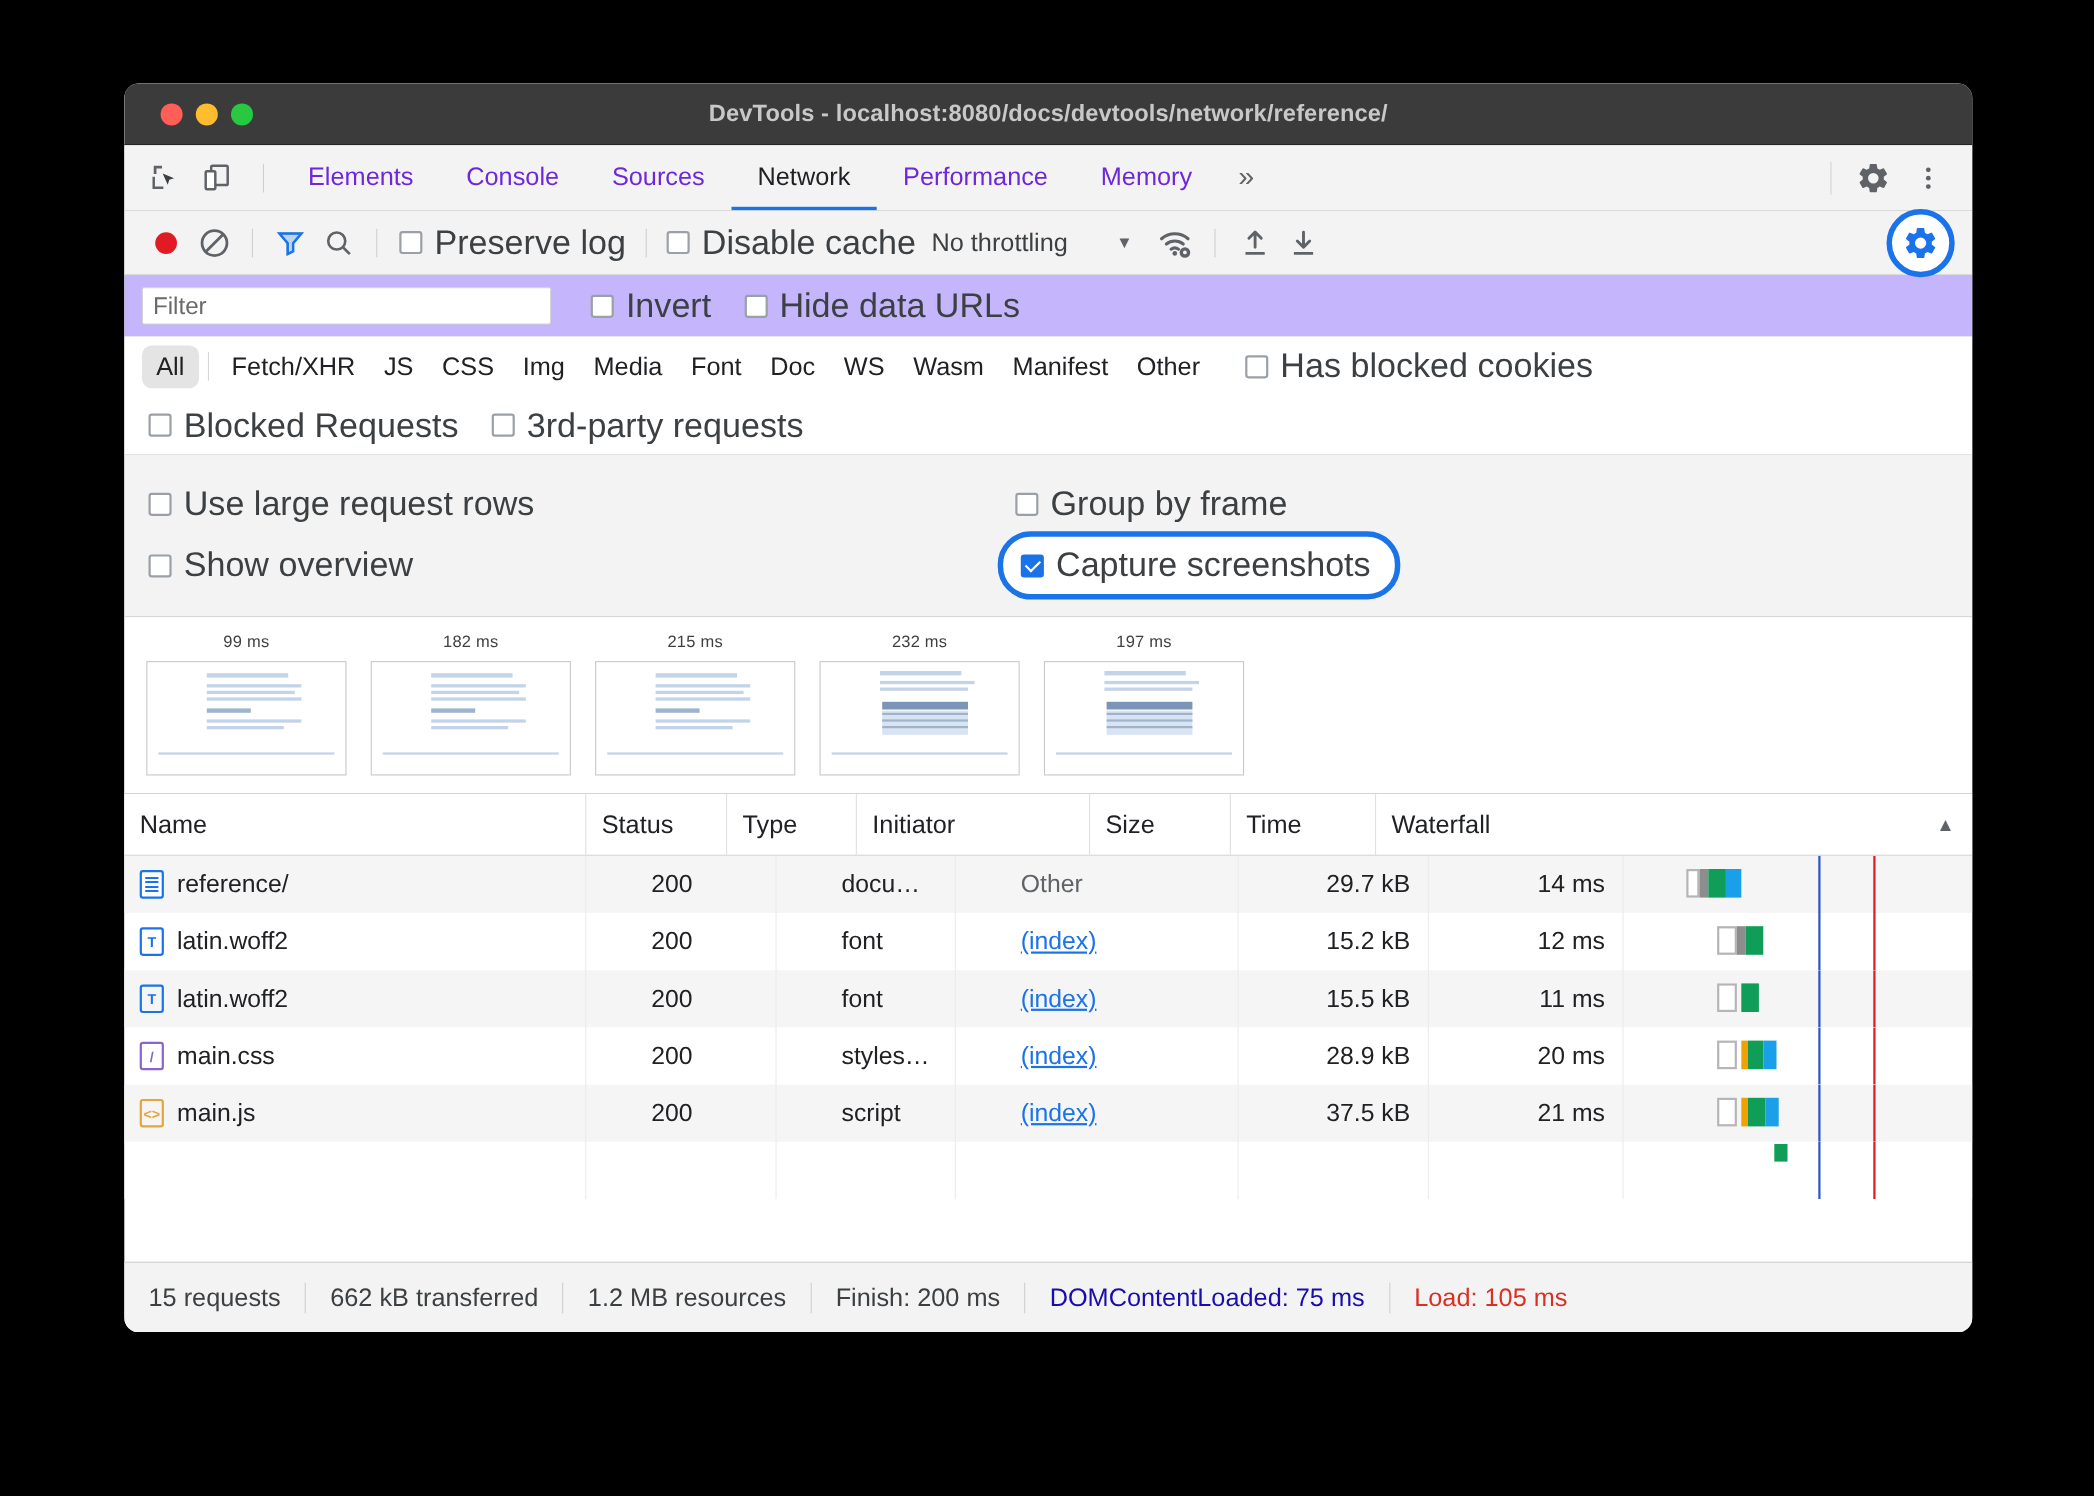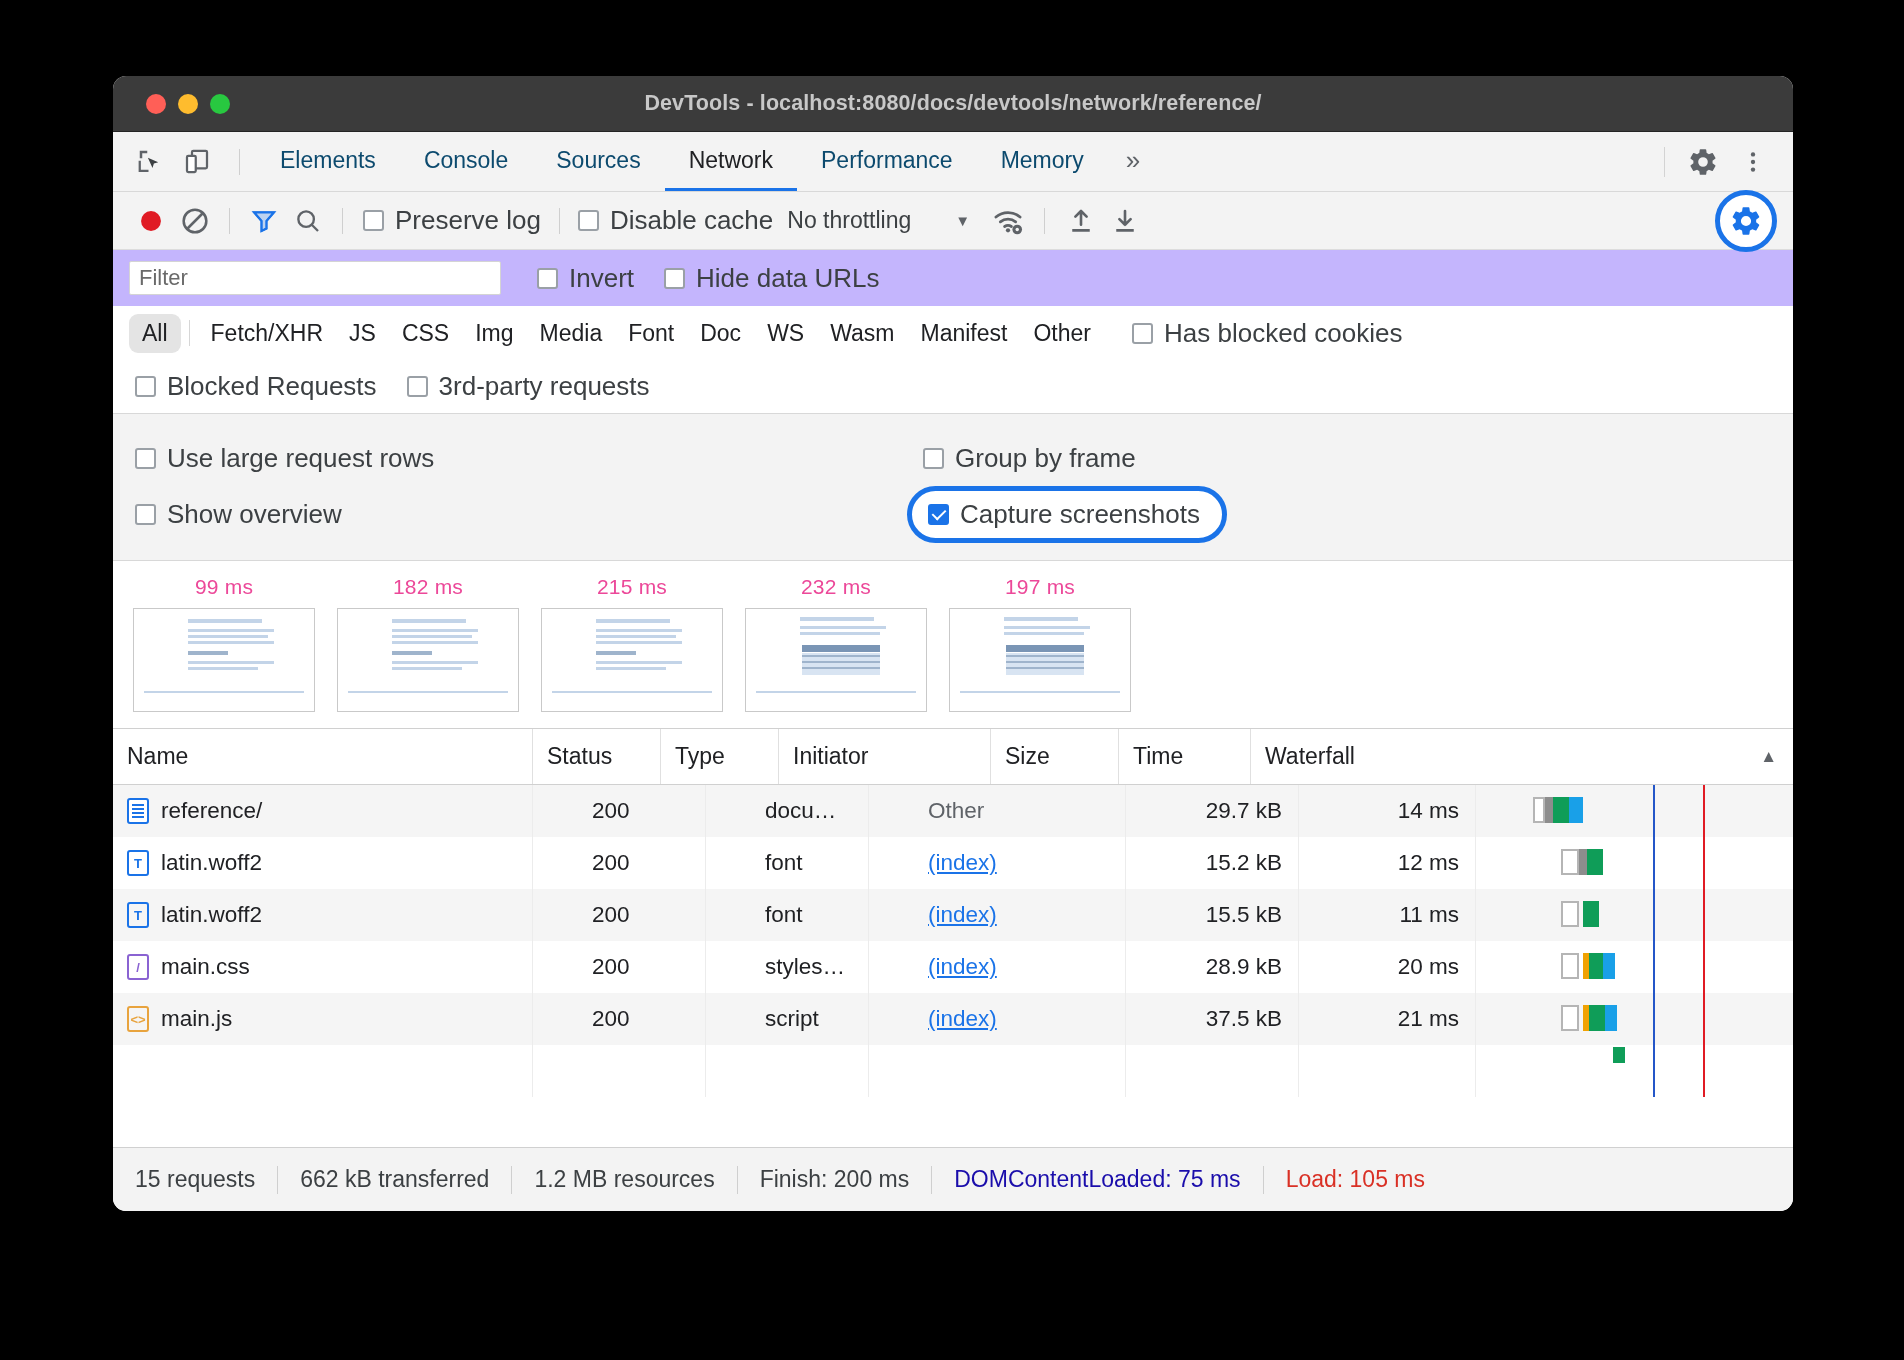--- a/index.html
+++ b/index.html
@@ -53,21 +53,21 @@
   .tool-icon {
     width: 40px; height: 40px;
     display: flex; align-items: center; justify-content: center;
     margin-right: 6px; cursor: pointer;
   }
   .vsep { width: 1px; height: 26px; background: #cfcfcf; margin: 0 16px; }
   .tabs { display: flex; align-items: stretch; height: 100%; }
   .tab {
     display: flex; align-items: center;
     padding: 0 24px;
-    font-size: 23px; color: #0c4a6e;
+    font-size: 23px; color: #6d28d9;
     cursor: pointer;
     border-bottom: 3px solid transparent;
     white-space: nowrap;
   }
   .tab.active { color: #202124; border-bottom-color: #1a73e8; }
   .tab.more { font-size: 26px; padding: 0 18px; color: #5f6368; }
   .tabstrip-right {
     position: absolute; right: 14px; top: 0; bottom: 0;
     display: flex; align-items: center; gap: 4px;
   }
@@ -93,21 +93,21 @@
     background: #fff; flex: none;
     display:flex;align-items:center;justify-content:center;
   }
   .cbox.checked { background: #1a73e8; border-color: #1a73e8; }
   .cbox.checked::after {
     content: "";
     width: 6px; height: 11px;
     border: solid #fff; border-width: 0 2.6px 2.6px 0;
     transform: rotate(45deg) translate(-1px,-1px);
   }
-  .cb-label { margin-left: 11px; font-size: 26px; color: #3c4043; }
+  .cb-label { margin-left: 11px; font-size: 31px; color: #3c4043; }
   .throttle {
     font-size: 23px; color: #3c4043; margin-left: 14px; cursor:pointer;
     display:flex; align-items:center; gap:44px;
   }
   .caret { font-size: 15px; color: #5f6368; }
   .gear-highlight {
     position: absolute; right: 16px; top: 50%; transform: translateY(-50%);
     width: 62px; height: 62px; border: 5px solid #1a73e8; border-radius: 50%;
     display: flex; align-items: center; justify-content: center;
     background: #fff; cursor: pointer;
@@ -165,21 +165,21 @@
   }
 
   
   .filmstrip {
     background: #fff; border-bottom: 1px solid #d0d0d0;
     padding: 14px 0 16px 0;
     display: flex; gap: 22px; padding-left: 20px;
   }
   .frame { width: 182px; }
   .frame-time {
-    text-align: center; font-size: 21px; color: #ec4899;
+    text-align: center; font-size: 15px; color: #404040;
     margin-bottom: 9px; letter-spacing: .2px;
   }
   .frame-img {
     width: 182px; height: 104px; background: #fff;
     border: 1px solid #c9c9c9;
     position: relative; overflow: hidden; cursor: pointer;
   }
   .sk { position: absolute; background: #c3d4e8; }
   .sk.dark { background: #9fb4cc; }
   .sk.tbl { background: #d8e4f2; }

